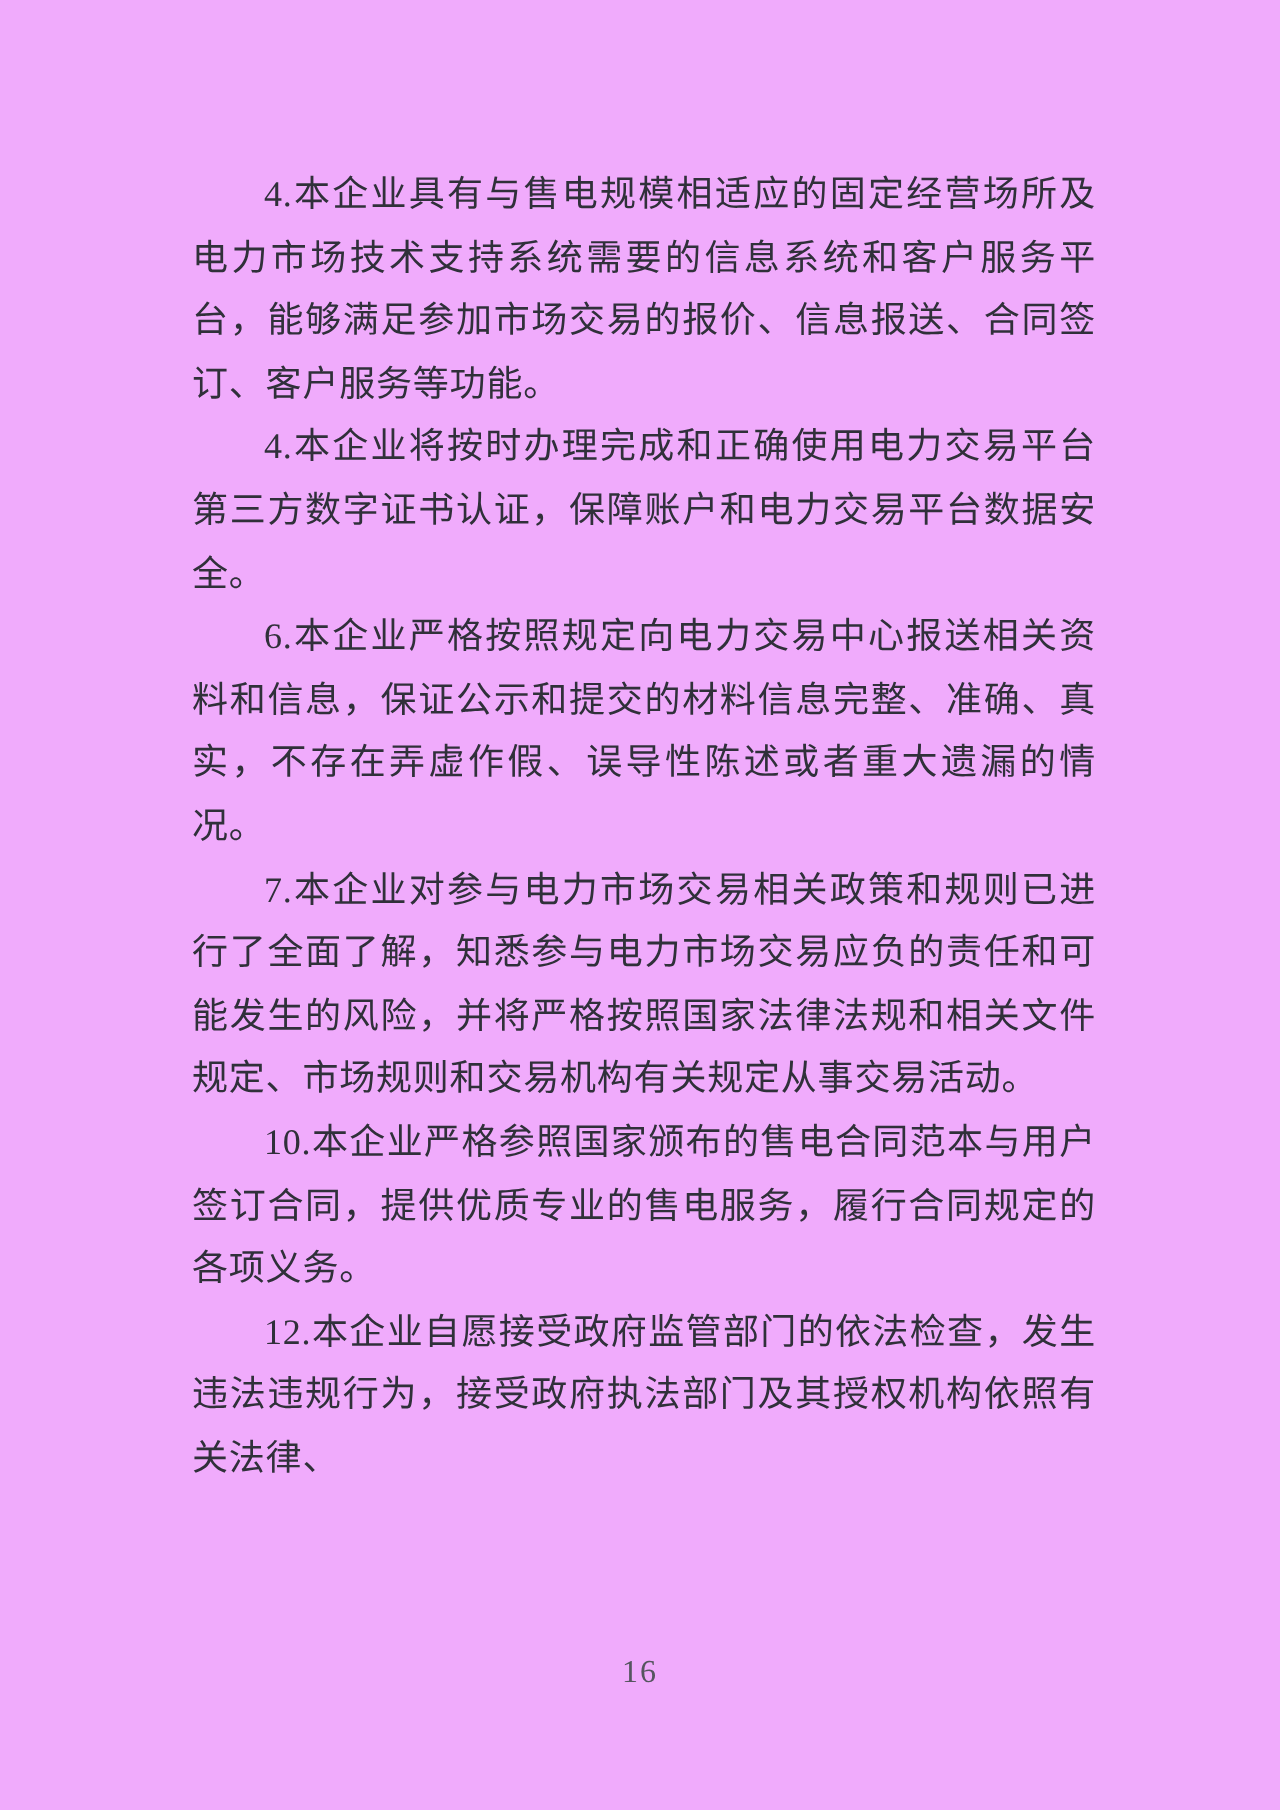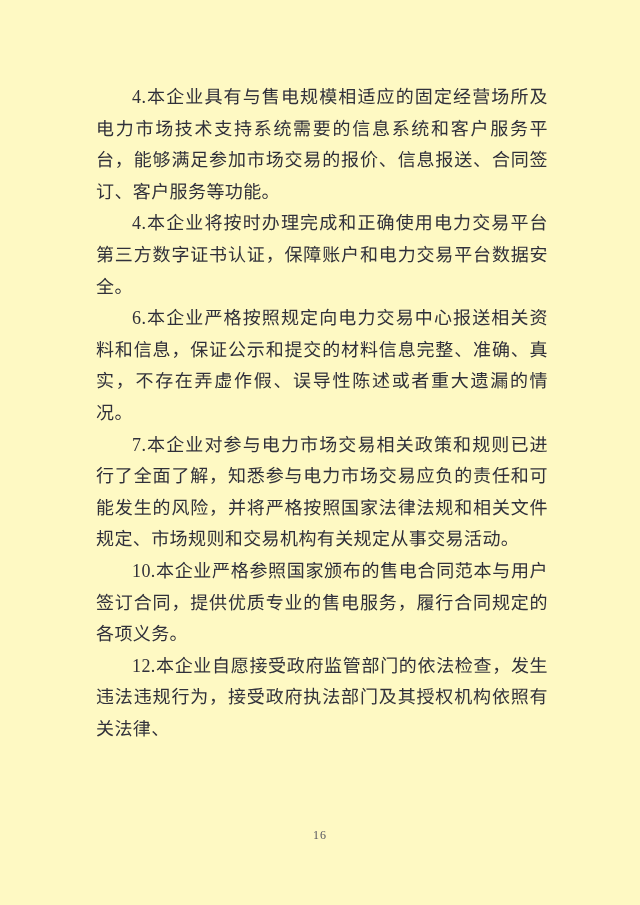--- a/index.html
+++ b/index.html
@@ -4,21 +4,21 @@
 <style>
   html, body {
     margin: 0;
     padding: 0;
     background: #ffffff;
   }
   .document-page {
     position: relative;
     width: 640px;
     height: 905px;
-    background: #fef9c3;
+    background: #f0abfc;
     overflow: hidden;
     font-family: "Liberation Serif", "DejaVu Serif", serif;
   }
   .text-block {
     position: absolute;
     left: 96px;
     top: 82px;
     width: 452px;
     color: #30303a;
     font-size: 18px;
@@ -32,21 +32,21 @@
     margin: 0;
     padding: 0;
     text-indent: 2em;
   }
   .page-number {
     position: absolute;
     top: 828px;
     left: 0;
     width: 100%;
     text-align: center;
-    font-size: 12px;
+    font-size: 16px;
     color: #55555f;
     letter-spacing: 1px;
   }
 </style>
 </head>
 <body>
 
 <div class="document-page">
   <div class="text-block">
     <p class="para">4.本企业具有与售电规模相适应的固定经营场所及电力市场技术支持系统需要的信息系统和客户服务平台，能够满足参加市场交易的报价、信息报送、合同签订、客户服务等功能。</p>

